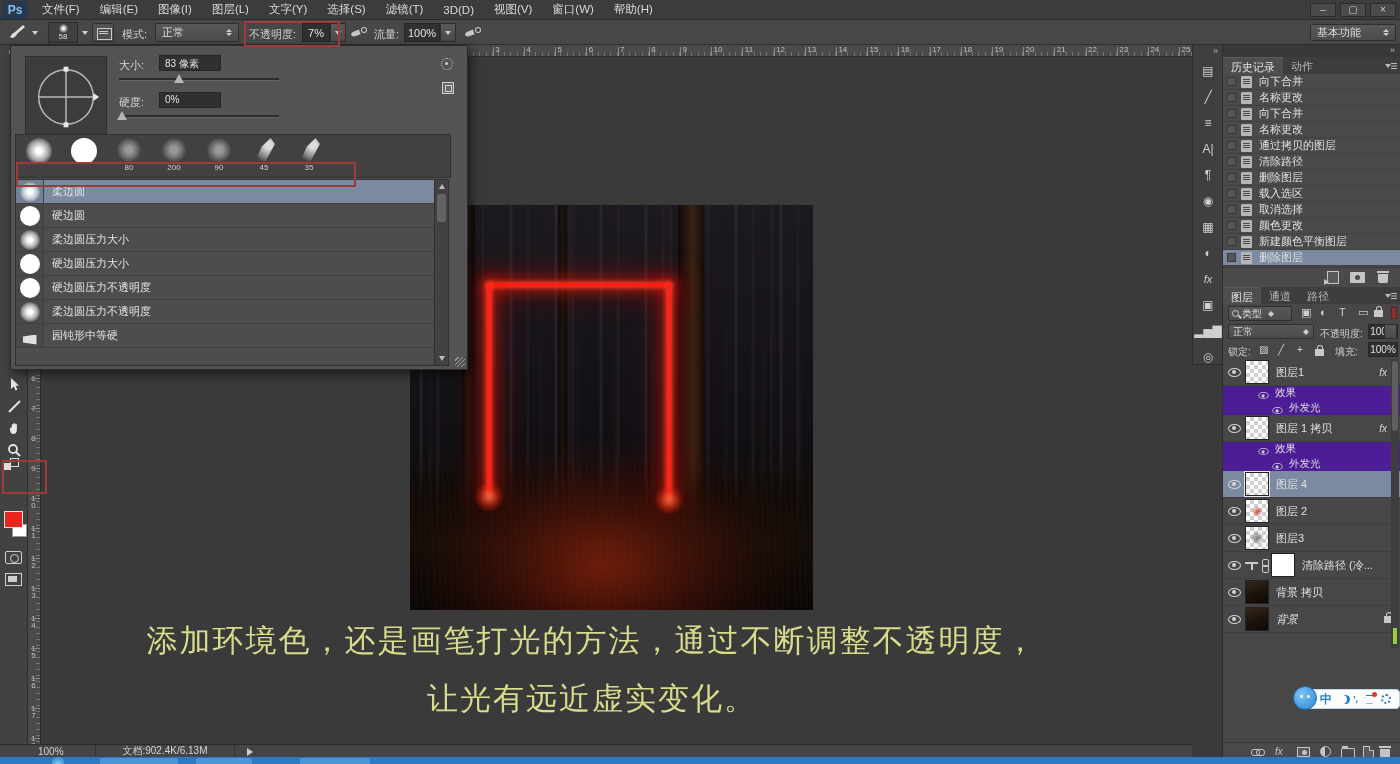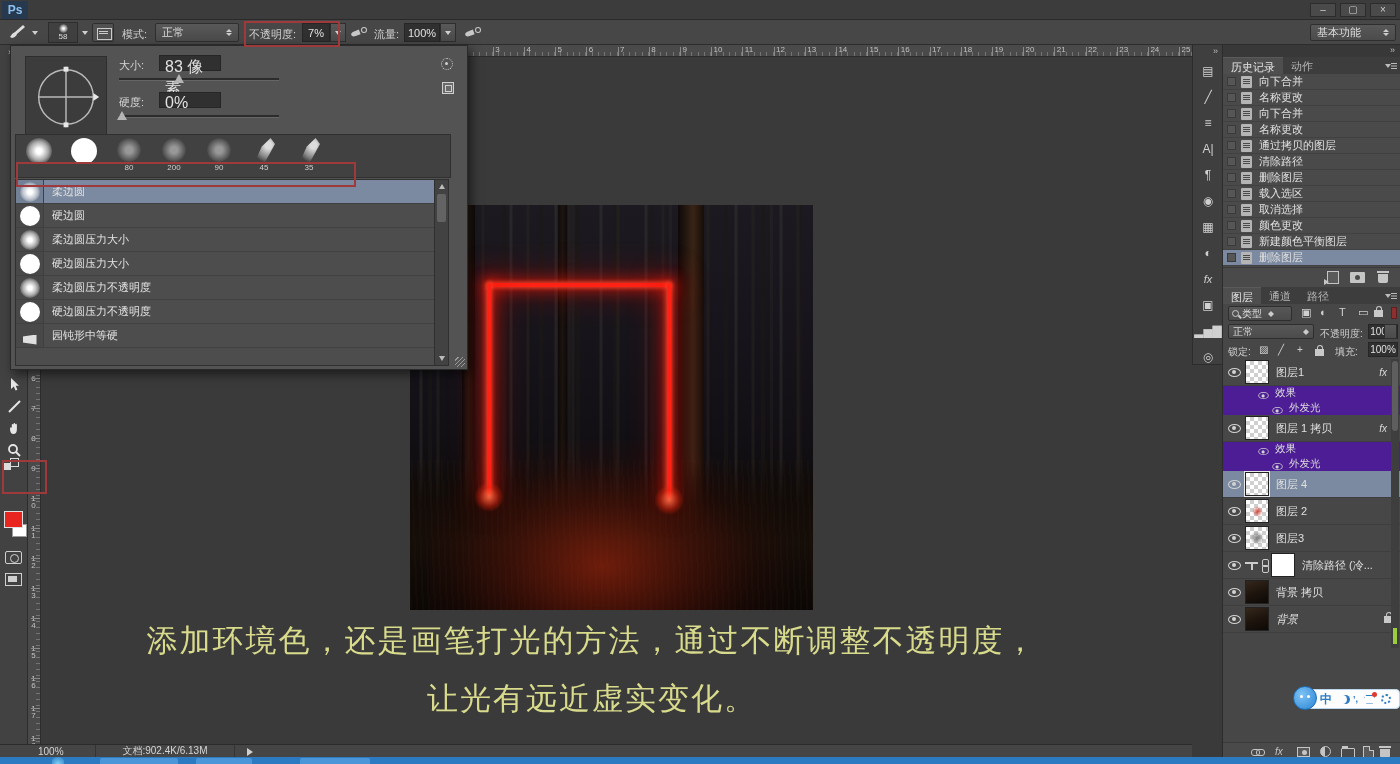--- a/index.html
+++ b/index.html
@@ -134,21 +134,21 @@
     background:radial-gradient(circle at 50% 100%,#7fd0f7,#2a7cc4); }
   .tk-btn { position:absolute; top:1px; height:6px; background:#4b96d8; border-radius:2px 2px 0 0; }
 
   
   .brush-popup { position:absolute; left:10px; top:45px; width:458px; height:325px; background:#535353;
     border:1px solid #2a2a2a; box-shadow:3px 4px 10px rgba(0,0,0,.55); z-index:50; }
   .bp-preview { position:absolute; left:14px; top:10px; width:82px; height:82px; background:#3c3c3c; border:1px solid #2e2e2e; }
   .bp-preview svg { width:100%; height:100%; }
   .bp-lab { position:absolute; font-size:11px; color:#d5d5d5; }
   .bp-field { position:absolute; height:16px; background:#303030; border:1px solid #262626; color:#e2e2e2;
-    font-size:16px; padding:1px 5px; }
+    font-size:10px; padding:1px 5px; }
   .slider { position:absolute; height:3px; background:#2c2c2c; border-bottom:1px solid #666; }
   .slider .knob { position:absolute; top:-4px; width:0; height:0; border-left:5px solid transparent;
     border-right:5px solid transparent; border-bottom:9px solid #b5b5b5; }
   .bp-gear { position:absolute; right:14px; top:12px; width:12px; height:12px; border:1.5px dotted #cfcfcf; border-radius:50%; }
   .bp-gear::after { content:''; position:absolute; left:3px; top:3px; width:3px; height:3px; background:#cfcfcf; border-radius:50%; }
   .bp-newdoc { position:absolute; right:13px; top:36px; width:12px; height:12px; border:1px solid #cfcfcf; background:#6a6a6a; }
   .bp-newdoc::after { content:''; position:absolute; left:2px; top:2px; width:5px; height:5px; border:1px solid #cfcfcf; }
   .bp-strip { position:absolute; left:4px; top:88px; width:436px; height:44px; background:#414141;
     border:1px solid #303030; display:flex; align-items:flex-start; padding:3px 4px 0; gap:7px; }
   .bp-chip { width:38px; text-align:center; }
@@ -311,20 +311,33 @@
   .ime-dot { position:absolute; width:5px; height:5px; border-radius:50%; background:#e03a2f; right:22px; top:2px; }
   .ime-gear { width:10px; height:10px; border-radius:50%; border:2px dotted #2a7cc4; }
 </style>
 </head>
 <body>
 
 <div id="app">
 
   <div class="menubar">
     <div class="ps-logo">Ps</div>
+    <div class="menus" id="menu-items">
+        <div class="menu-item">文件(F)</div>
+        <div class="menu-item">编辑(E)</div>
+        <div class="menu-item">图像(I)</div>
+        <div class="menu-item">图层(L)</div>
+        <div class="menu-item">文字(Y)</div>
+        <div class="menu-item">选择(S)</div>
+        <div class="menu-item">滤镜(T)</div>
+        <div class="menu-item">3D(D)</div>
+        <div class="menu-item">视图(V)</div>
+        <div class="menu-item">窗口(W)</div>
+        <div class="menu-item">帮助(H)</div>
+      </div>
     <div class="win-controls">
       <div class="win-btn">–</div>
       <div class="win-btn">▢</div>
       <div class="win-btn">×</div>
     </div>
   </div>
 
   <div class="optionsbar">
     <div class="ob-brushtool">
       <svg viewBox="0 0 18 15">
@@ -774,29 +787,29 @@
           <span class="nm">柔边圆压力大小</span>
         </div>
         <div class="bp-row">
           <div class="cell">
             <div class="tip-hard"></div>
           </div>
           <span class="nm">硬边圆压力大小</span>
         </div>
         <div class="bp-row">
           <div class="cell">
-            <div class="tip-soft"></div>
-          </div>
-          <span class="nm">柔边圆压力不透明度</span>
+            <div class="tip-hard"></div>
+          </div>
+          <span class="nm">硬边圆压力不透明度</span>
         </div>
         <div class="bp-row">
           <div class="cell">
-            <div class="tip-hard"></div>
-          </div>
-          <span class="nm">硬边圆压力不透明度</span>
+            <div class="tip-soft"></div>
+          </div>
+          <span class="nm">柔边圆压力不透明度</span>
         </div>
         <div class="bp-row">
           <div class="cell">
             <div class="tip-blunt"></div>
           </div>
           <span class="nm">园钝形中等硬</span>
         </div>
       </div>
     <div class="bp-scroll">
       <span class="sa up"></span>

